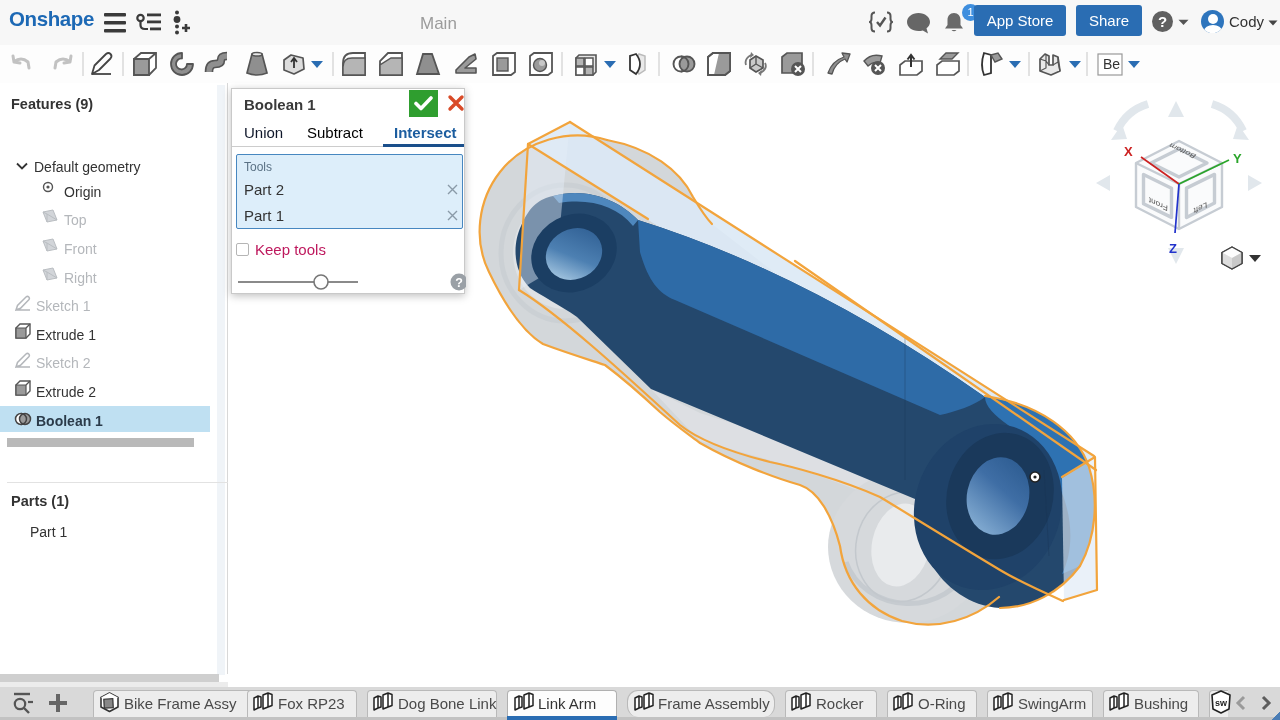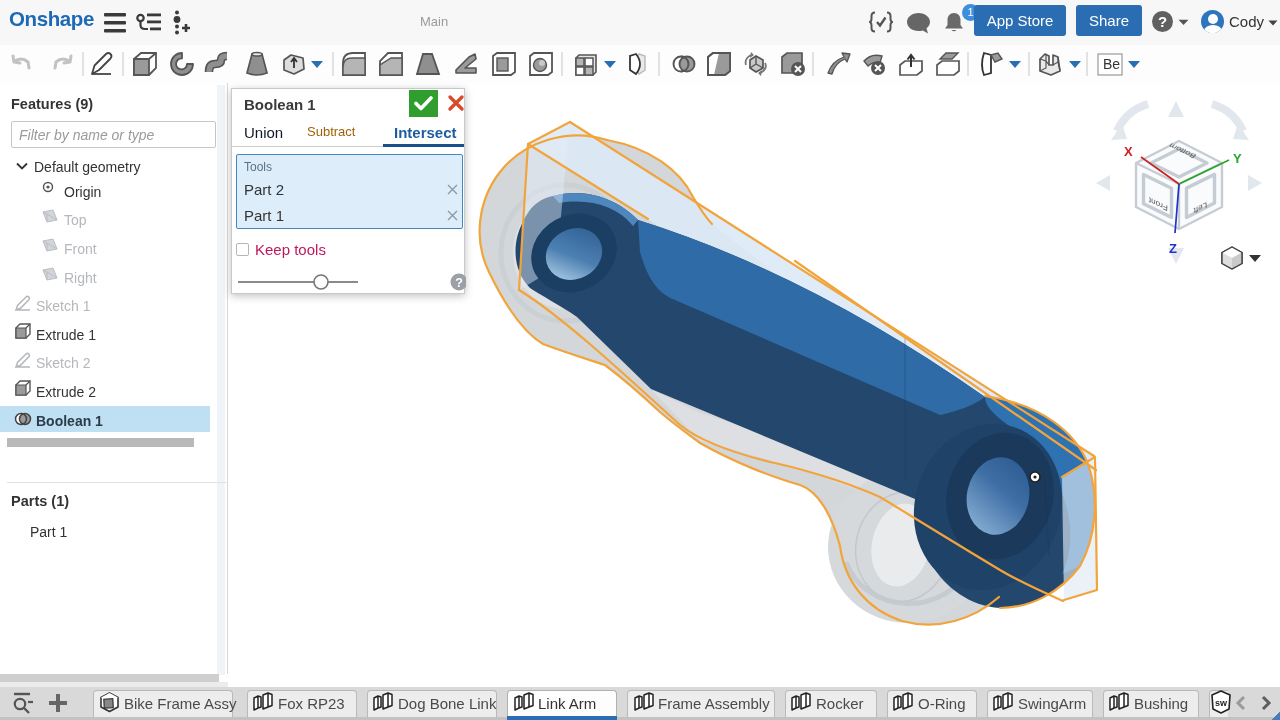--- a/index.html
+++ b/index.html
@@ -16,21 +16,21 @@
   background:#fff; }
 #dialog { position:absolute; left:231px; top:88px; width:234px; height:206px;
   background:#fff; border:1px solid #c9c9c9; box-shadow:0 2px 8px rgba(0,0,0,0.25); }
 #bottombar { position:absolute; left:0; top:687px; width:1280px; height:33px;
   background:#d9d9d9; }
 #hscroll { position:absolute; left:0; top:674px; width:219px; height:8px; background:#cfcfcf; }
 #panelgap { position:absolute; left:0; top:682px; width:228px; height:5px; background:#ececec; }
 .logo { position:absolute; left:9px; top:7px; font-size:20.5px; font-weight:700;
   color:#1d69b5; letter-spacing:-0.4px; }
 .doctitle { position:absolute; left:212px; top:10px; font-size:21px; font-weight:700; color:#3b3b3b; }
-.docws { position:absolute; left:420px; top:14px; font-size:13px; color:#9b9b9b; }
+.docws { position:absolute; left:420px; top:14px; font-size:17px; color:#9b9b9b; }
 .btn-blue { position:absolute; top:5px; height:31px; background:#2a6db3; border-radius:3px;
   color:#fff; font-size:15px; text-align:center; line-height:31px; }
 .treerow { position:absolute; font-size:14px; color:#333; white-space:nowrap; }
 .gray { color:#b4b7bb; }
 .tab { position:absolute; top:690px; height:27px; background:#ededed;
   border:1px solid #b9b9b9; border-bottom:none; border-radius:4px 4px 0 0;
   font-size:15px; color:#4a4a4a; }
 .tab .tl { position:absolute; left:30px; top:4px; white-space:nowrap; }
 </style>
 </head>
@@ -349,23 +349,20 @@
   </g>
   <path d="M1069 16 L1075 23 L1081 16 Z" fill="#2a6db3"></path>
 
   <rect x="1098" y="9" width="24" height="21" fill="#fff" stroke="#999" stroke-width="1.2"></rect>
   <text x="1103" y="24" font-size="14" fill="#333">Be</text>
   <path d="M1128 16 L1134 23 L1140 16 Z" fill="#2a6db3"></path>
 </svg>
 </div>
 <div id="leftpanel">
   <div class="abs" style="left:11px;top:13px;font-size:14.5px;font-weight:700;color:#333;">Features (9)</div>
-  <div class="abs" style="left:11px;top:38px;width:205px;height:27px;border:1px solid #c6c6c6;border-radius:2px;background:#fff;">
-    <span style="position:absolute;left:7px;top:5px;font-size:14px;font-style:italic;color:#9b9b9b;">Filter by name or type</span>
-  </div>
 
   <div class="abs" style="left:217px;top:2px;width:8px;height:590px;background:#f0f4f8;"></div>
 
   <div class="abs" style="left:0px;top:323px;width:210px;height:26px;background:#bfe0f2;"></div>
 
   <div class="treerow" style="left:34px;top:76px;">Default geometry</div>
   <svg class="abs" style="left:16px;top:79px" width="12" height="8" viewBox="0 0 12 8">
       <path d="M1 1.5 L6 6.5 L11 1.5" fill="none" stroke="#333" stroke-width="1.8"></path>
     </svg>
   <svg class="abs" style="left:42px;top:98px" width="12" height="12" viewBox="0 0 12 12">
@@ -427,34 +424,34 @@
 <div class="abs" style="left:0;top:717px;width:1280px;height:3px;background:#c2c2c2;"></div>
 <svg class="abs" style="left:12px;top:692px" width="30" height="24" viewBox="0 0 30 24">
   <path d="M2 2 L18 2" stroke="#555" stroke-width="2.4"></path>
   <circle cx="8" cy="12" r="5.2" fill="none" stroke="#555" stroke-width="2.2"></circle>
   <path d="M12 16 L17 21" stroke="#555" stroke-width="2.4"></path>
   <path d="M16 10 L21 10" stroke="#555" stroke-width="2.2"></path>
 </svg>
 <svg class="abs" style="left:47px;top:692px" width="22" height="22" viewBox="0 0 22 22">
   <path d="M11 2 L11 20 M2 11 L20 11" stroke="#666" stroke-width="4"></path>
 </svg>
-<div class="tab" style="left:93px;width:140px;">
+<div class="tab" style="left:93px;width:161px;">
     <span class="tl">Bike Frame Assy</span>
   </div>
 <div class="tab" style="left:247px;width:110px;">
     <span class="tl">Fox RP23</span>
   </div>
 <div class="tab" style="left:367px;width:130px;">
     <span class="tl">Dog Bone Link</span>
   </div>
 <div class="tab" style="left:507px;width:110px;background:#fdfdfd;color:#333;border-color:#b0b0b0;height:30px;">
     <span class="tl">Link Arm</span>
   </div>
 <div class="abs" style="left:507px;top:716px;width:110px;height:4px;background:#2a6db3;"></div>
-<div class="tab" style="left:627px;width:148px;">
+<div class="tab" style="left:627px;width:148px;border-radius:11px;">
     <span class="tl">Frame Assembly</span>
   </div>
 <div class="tab" style="left:785px;width:92px;">
     <span class="tl">Rocker</span>
   </div>
 <div class="tab" style="left:887px;width:90px;">
     <span class="tl">O-Ring</span>
   </div>
 <div class="tab" style="left:987px;width:106px;">
     <span class="tl">SwingArm</span>
@@ -518,21 +515,21 @@
   <div class="abs" style="left:177px;top:1px;width:29px;height:27px;background:#2f9e2f;">
     <svg class="abs" style="left:5px;top:6px" width="19" height="15" viewBox="0 0 19 15">
         <path d="M2 7.5 L7 12.5 L17 2" fill="none" stroke="#fff" stroke-width="3.6" stroke-linecap="round" stroke-linejoin="round"></path>
       </svg>
   </div>
   <svg class="abs" style="left:215px;top:5px" width="18" height="18" viewBox="0 0 18 18">
       <path d="M3 3 L15 15 M15 3 L3 15" stroke="#d94b28" stroke-width="3.4" stroke-linecap="round"></path>
     </svg>
   <div class="abs" style="left:0;top:30px;width:232px;height:28px;border-bottom:1px solid #ccc;"></div>
   <div class="abs" style="left:12px;top:35px;font-size:15px;color:#0f172a;">Union</div>
-  <div class="abs" style="left:75px;top:35px;font-size:13px;color:#a16207;">Subtract</div>
+  <div class="abs" style="left:75px;top:35px;font-size:15px;color:#000000;">Subtract</div>
   <div class="abs" style="left:162px;top:35px;font-size:15px;font-weight:700;color:#1c5d9f;">Intersect</div>
   <div class="abs" style="left:151px;top:55px;width:81px;height:3px;background:#1a4f8b;"></div>
   <div class="abs" style="left:4px;top:65px;width:227px;height:75px;background:#ddeefa;border:1.5px solid #4787c0;border-radius:2px;">
     <div class="abs" style="left:7px;top:5px;font-size:12px;color:#5a7184;">Tools</div>
     <div class="abs" style="left:7px;top:26px;font-size:15px;color:#333;">Part 2</div>
     <svg class="abs" style="left:210px;top:29px" width="11" height="11" viewBox="0 0 11 11">
         <path d="M1 1 L10 10 M10 1 L1 10" stroke="#8a9aa8" stroke-width="1.4"></path>
       </svg>
     <div class="abs" style="left:7px;top:52px;font-size:15px;color:#333;">Part 1</div>
     <svg class="abs" style="left:210px;top:55px" width="11" height="11" viewBox="0 0 11 11">

